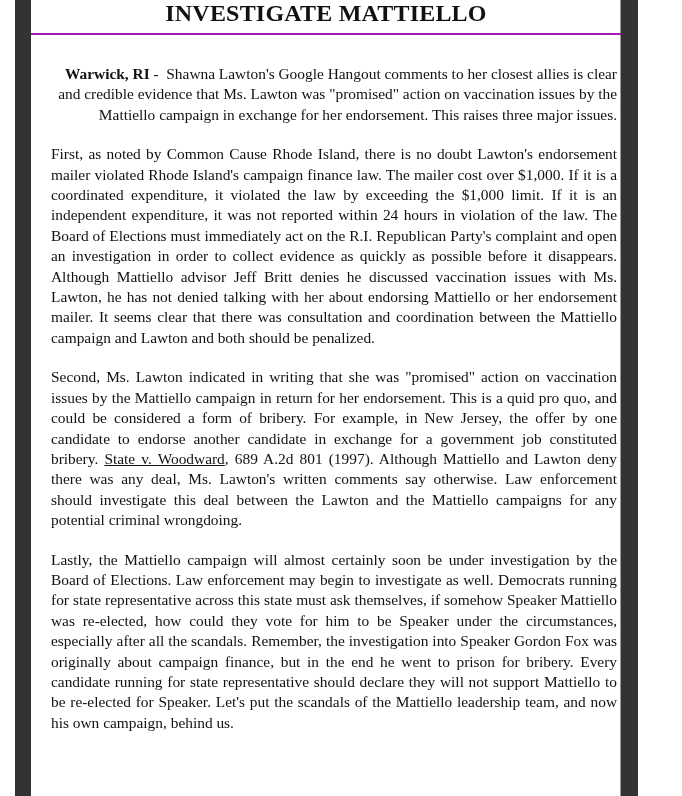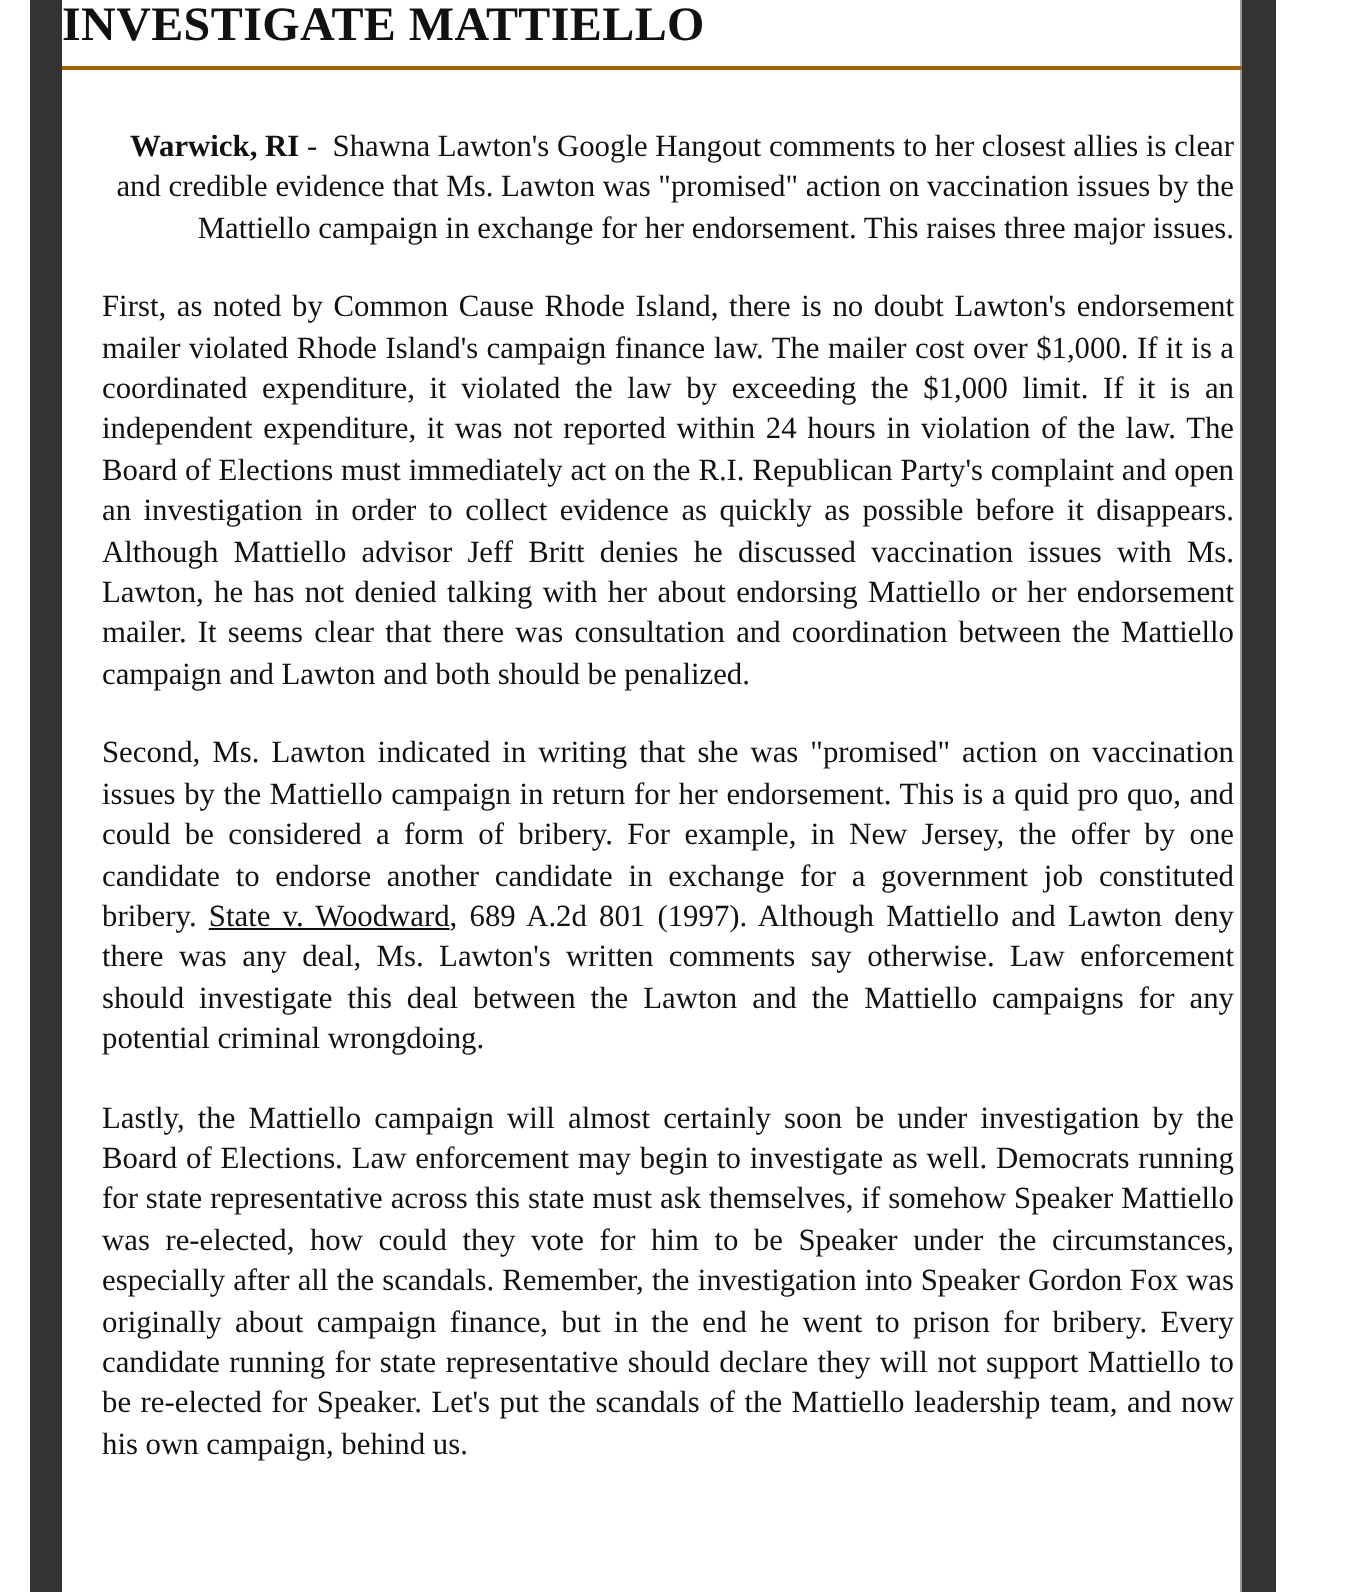--- a/index.html
+++ b/index.html
@@ -19,21 +19,22 @@
   .bar-right {
     position: absolute; left: 621px; top: 0; width: 17px; height: 796px;
     background: #333333;
   }
   .bar-right::before {
     content: ""; position: absolute; left: -1px; top: 0; width: 1px; height: 100%;
     background: #9a9a9a;
   }
   .header {
     position: absolute; left: 31px; top: 0; width: 590px; height: 33px;
-    border-bottom: 2px solid #a16207;
+    border-bottom: 2px solid #a21caf;
+    text-align: center;
   }
   .title {
     margin: 0;
     font-family: "Liberation Serif", "DejaVu Serif", serif;
     font-weight: bold;
     font-size: 24px;
     letter-spacing: 0.2px;
     line-height: 26px;
     color: #111111;
     padding-top: 0px;

